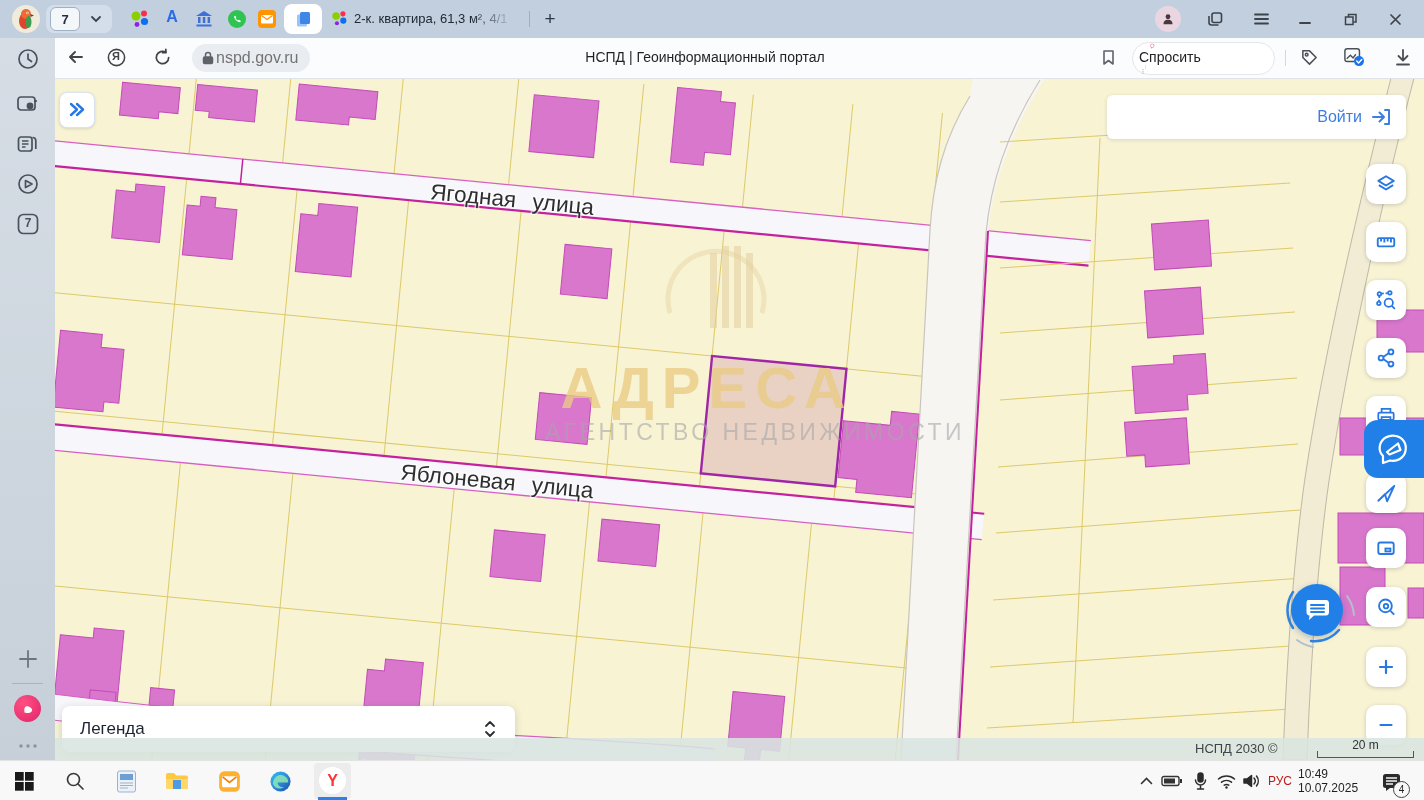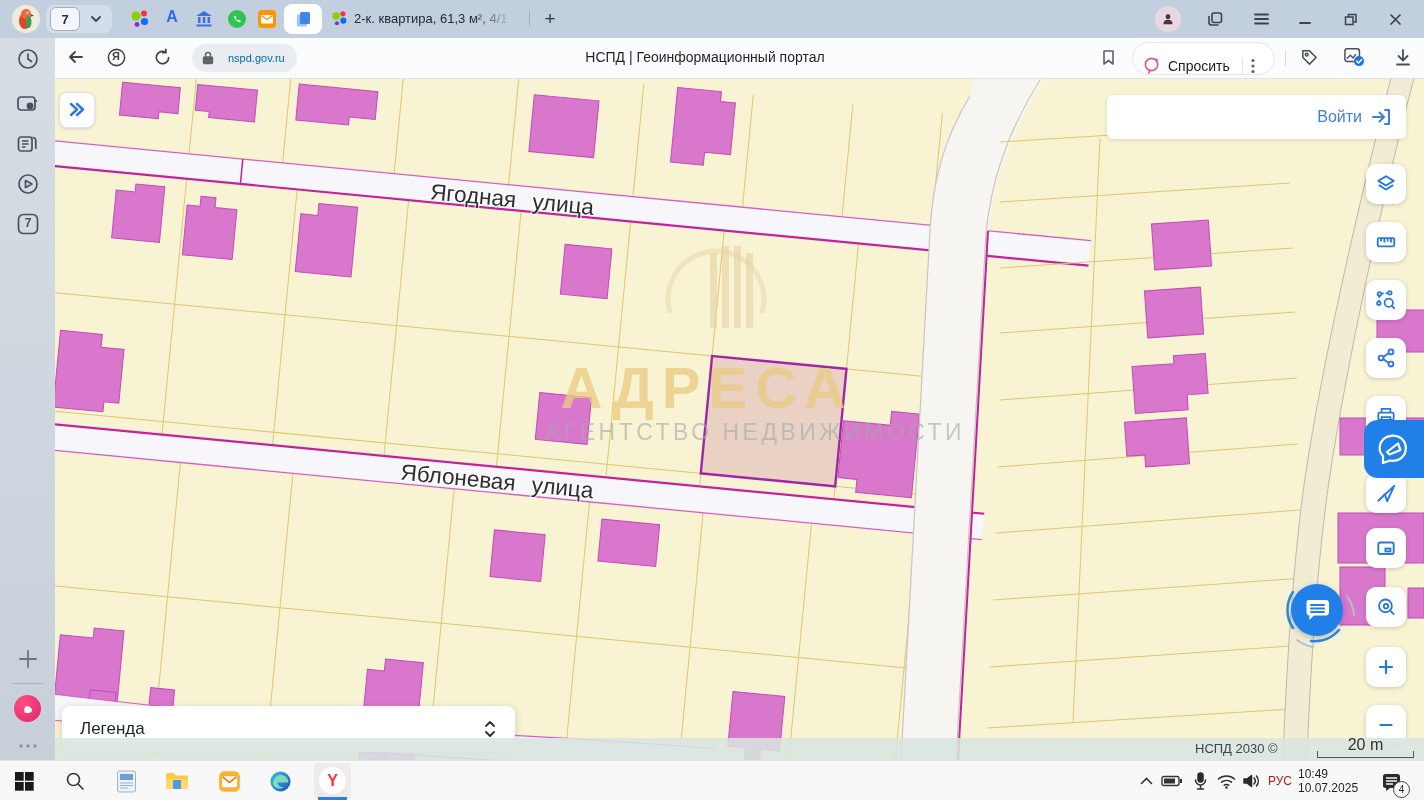--- a/index.html
+++ b/index.html
@@ -14,23 +14,23 @@
   .pin{top:9px;width:20px;height:20px;}
   .pin-tile{left:284px;top:4px;width:38px;height:30px;background:#fff;border-radius:8px;display:flex;align-items:center;justify-content:center;}
   .tabtitle{left:354px;top:11px;width:158px;height:17px;font-size:13px;color:#222a33;white-space:nowrap;overflow:hidden;}
   .tabtitle-fade{left:472px;top:8px;width:42px;height:24px;background:linear-gradient(90deg,rgba(194,207,222,0),#c2cfde);}
   .tabdiv{left:529px;top:11px;width:1px;height:16px;background:#9fb0c2;}
   .newtab{left:538px;top:7px;width:24px;height:24px;font-size:19px;color:#2c3a48;text-align:center;line-height:24px;}
   .winbtn{top:8px;width:22px;height:22px;display:flex;align-items:center;justify-content:center;}
   
   .addrrow{left:55px;top:38px;width:1369px;height:40px;background:#fbfcfd;border-bottom:1px solid #e0e4e9;}
   .urlpill{left:137px;top:6px;height:28px;border-radius:14px;background:#e9edf2;display:flex;align-items:center;padding:0 12px 0 10px;}
-  .urltext{font-size:11px;color:#0369a1;margin-left:14px;}
+  .urltext{font-size:16px;color:#737373;margin-left:2px;}
   .pagetitle{left:380px;top:11px;width:540px;text-align:center;font-size:14px;color:#1e2227;white-space:nowrap;}
-  .askpill{left:1077px;top:4px;width:141px;height:31px;border:1px solid #e3e6ea;border-radius:17px;background:#fff;display:flex;align-items:flex-end;}
+  .askpill{left:1077px;top:4px;width:141px;height:31px;border:1px solid #e3e6ea;border-radius:17px;background:#fff;display:flex;align-items:flex-start;flex-direction:column;}
   .askpill .lbl{font-size:14px;color:#202124;margin-left:6px;}
   
   .sidebar{left:0;top:38px;width:55px;height:722px;background:linear-gradient(180deg,#d6dde5,#c7d0d9);}
   .sbi{left:15px;width:26px;height:26px;}
   
   .mapbtn{left:1366px;width:40px;height:40px;background:#fff;border-radius:10px;box-shadow:0 1px 4px rgba(30,40,60,.22);
           display:flex;align-items:center;justify-content:center;}
   .expandbtn{left:59px;top:92px;width:34px;height:34px;background:#fff;border:1px solid #d8e4f2;border-radius:8px;
           display:flex;align-items:center;justify-content:center;box-shadow:0 1px 3px rgba(30,40,60,.15);}
   .loginbar{left:1107px;top:95px;width:299px;height:44px;background:#fff;border-radius:6px;box-shadow:0 1px 4px rgba(30,40,60,.14);
@@ -39,21 +39,21 @@
   .extbadge{left:1364px;top:420px;width:60px;height:58px;background:#2180e8;border-radius:14px 0 0 14px;
           display:flex;align-items:center;justify-content:center;}
   .chatfab{left:1291px;top:584px;width:52px;height:52px;border-radius:50%;background:#2180e8;
           display:flex;align-items:center;justify-content:center;box-shadow:0 2px 6px rgba(20,60,120,.3);}
   .legend{left:62px;top:706px;width:453px;height:46px;background:#fff;border-radius:8px;box-shadow:0 2px 8px rgba(30,40,60,.18);
           display:flex;align-items:center;justify-content:space-between;padding:0 18px;box-sizing:border-box;}
   .legend .lbl{font-size:17px;color:#1c2430;font-weight:500;}
   .attrib{left:55px;top:738px;width:1369px;height:22px;background:rgba(216,229,224,.88);}
   .attrib .copy{position:absolute;left:1140px;top:3px;font-size:13px;color:#3f4448;}
   .scalebar{position:absolute;left:1262px;top:1px;width:97px;text-align:center;}
-  .scalebar .lbl{font-size:16px;color:#2f3336;line-height:12px;}
+  .scalebar .lbl{font-size:12px;color:#2f3336;line-height:12px;}
   .scalebar .bracket{height:6px;border-left:1.5px solid #555;border-right:1.5px solid #555;border-bottom:1.5px solid #555;}
   
   .taskbar{left:0;top:760px;width:1424px;height:40px;background:#f8f8f8;border-top:1px solid #e2e2e2;box-sizing:border-box;}
   .tbi{top:8px;width:24px;height:24px;display:flex;align-items:center;justify-content:center;}
   .ytile{left:314px;top:2px;width:37px;height:36px;background:#ececec;border-radius:4px;}
   .yunder{left:318px;top:36px;width:29px;height:3px;background:#2f7fe8;}
   .tray-lang{font-size:12px;color:#b91c1c;}
   .tray-time{left:1298px;top:6px;width:70px;text-align:left;font-size:12px;color:#1f1f1f;line-height:14px;}
   .notifbadge{position:absolute;right:-6px;bottom:-4px;width:15px;height:15px;border:1.5px solid #444;border-radius:50%;
      background:#f8f8f8;font-size:10px;color:#222;display:flex;align-items:center;justify-content:center;}

